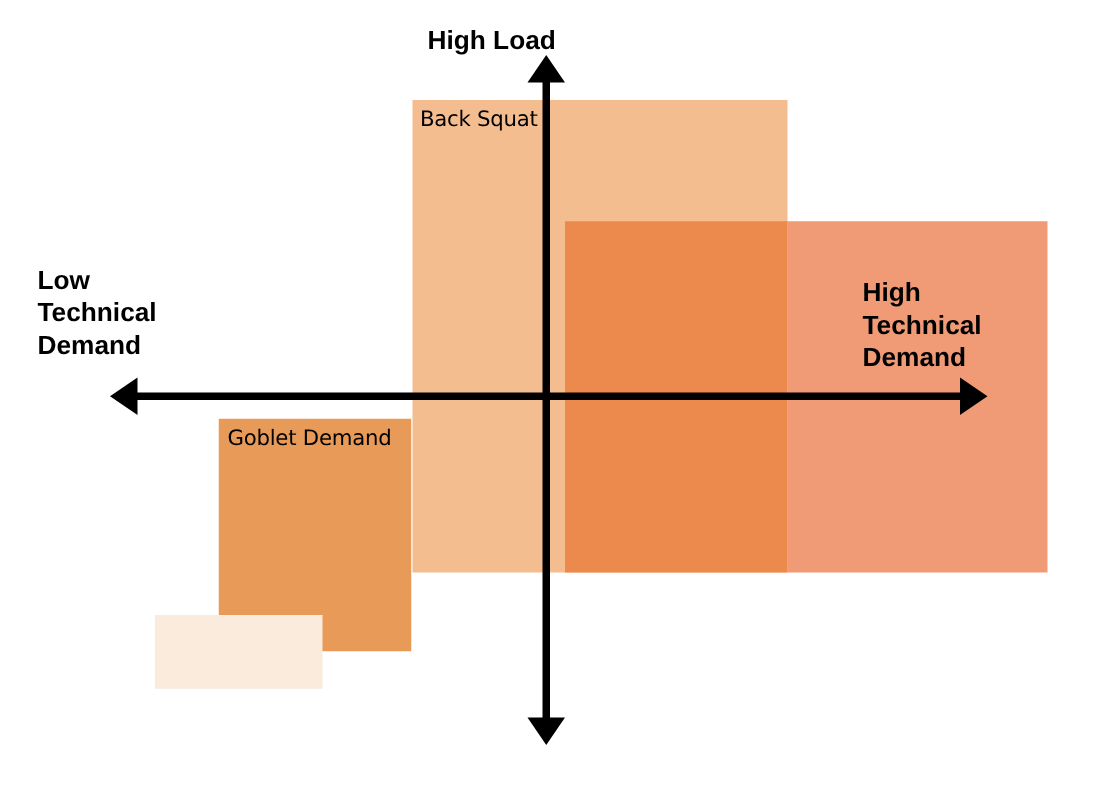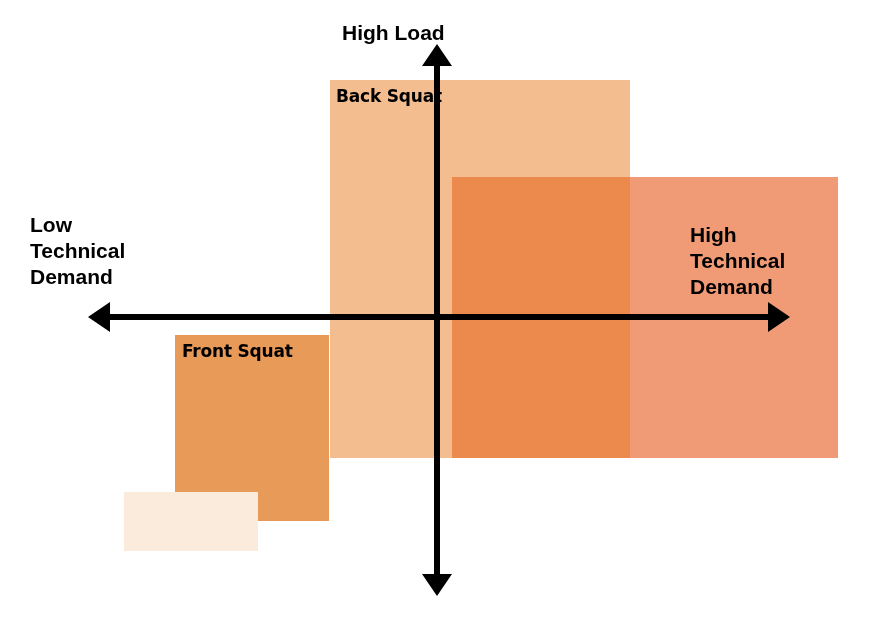--- a/index.html
+++ b/index.html
@@ -17,21 +17,21 @@
   }
 
   
   .block {
     position: absolute;
     box-sizing: border-box;
   }
   .block-label {
     position: absolute;
     font-family: "DejaVu Sans", sans-serif;
-    font-weight: bold;
+    font-weight: normal;
     font-size: 17px;
     line-height: 21px;
     color: #000000;
     letter-spacing: -0.2px;
     white-space: pre-line;
   }
 
   #block-back-squat   { left: 330px; top: 80px;  width: 300px; height: 378px; background: #F4BD8F; }
   #block-front-squat  { left: 452px; top: 177px; width: 178px; height: 281px; background: #EC8A4E; }
   #block-high-tech    { left: 630px; top: 177px; width: 208px; height: 281px; background: #F09B76; }
@@ -130,21 +130,21 @@
   <div class="axis-line" id="axis-vertical-line"></div>
 
   <div class="arrowhead" id="arrow-left"></div>
   <div class="arrowhead" id="arrow-right"></div>
   <div class="arrowhead" id="arrow-up"></div>
   <div class="arrowhead" id="arrow-down"></div>
 
   <div class="block-label" id="label-back-squat">Back Squat</div>
 
 
-  <div class="block-label" id="label-goblet-squat">Front Squat</div>
+  <div class="block-label" id="label-goblet-squat">Goblet Demand</div>
 
 
   <div class="axis-caption" id="caption-high-load">High Load</div>
 
 
   <div class="axis-caption" id="caption-low-tech">Low
 Technical
 Demand</div>
 
   <div class="axis-caption" id="caption-high-tech">High

